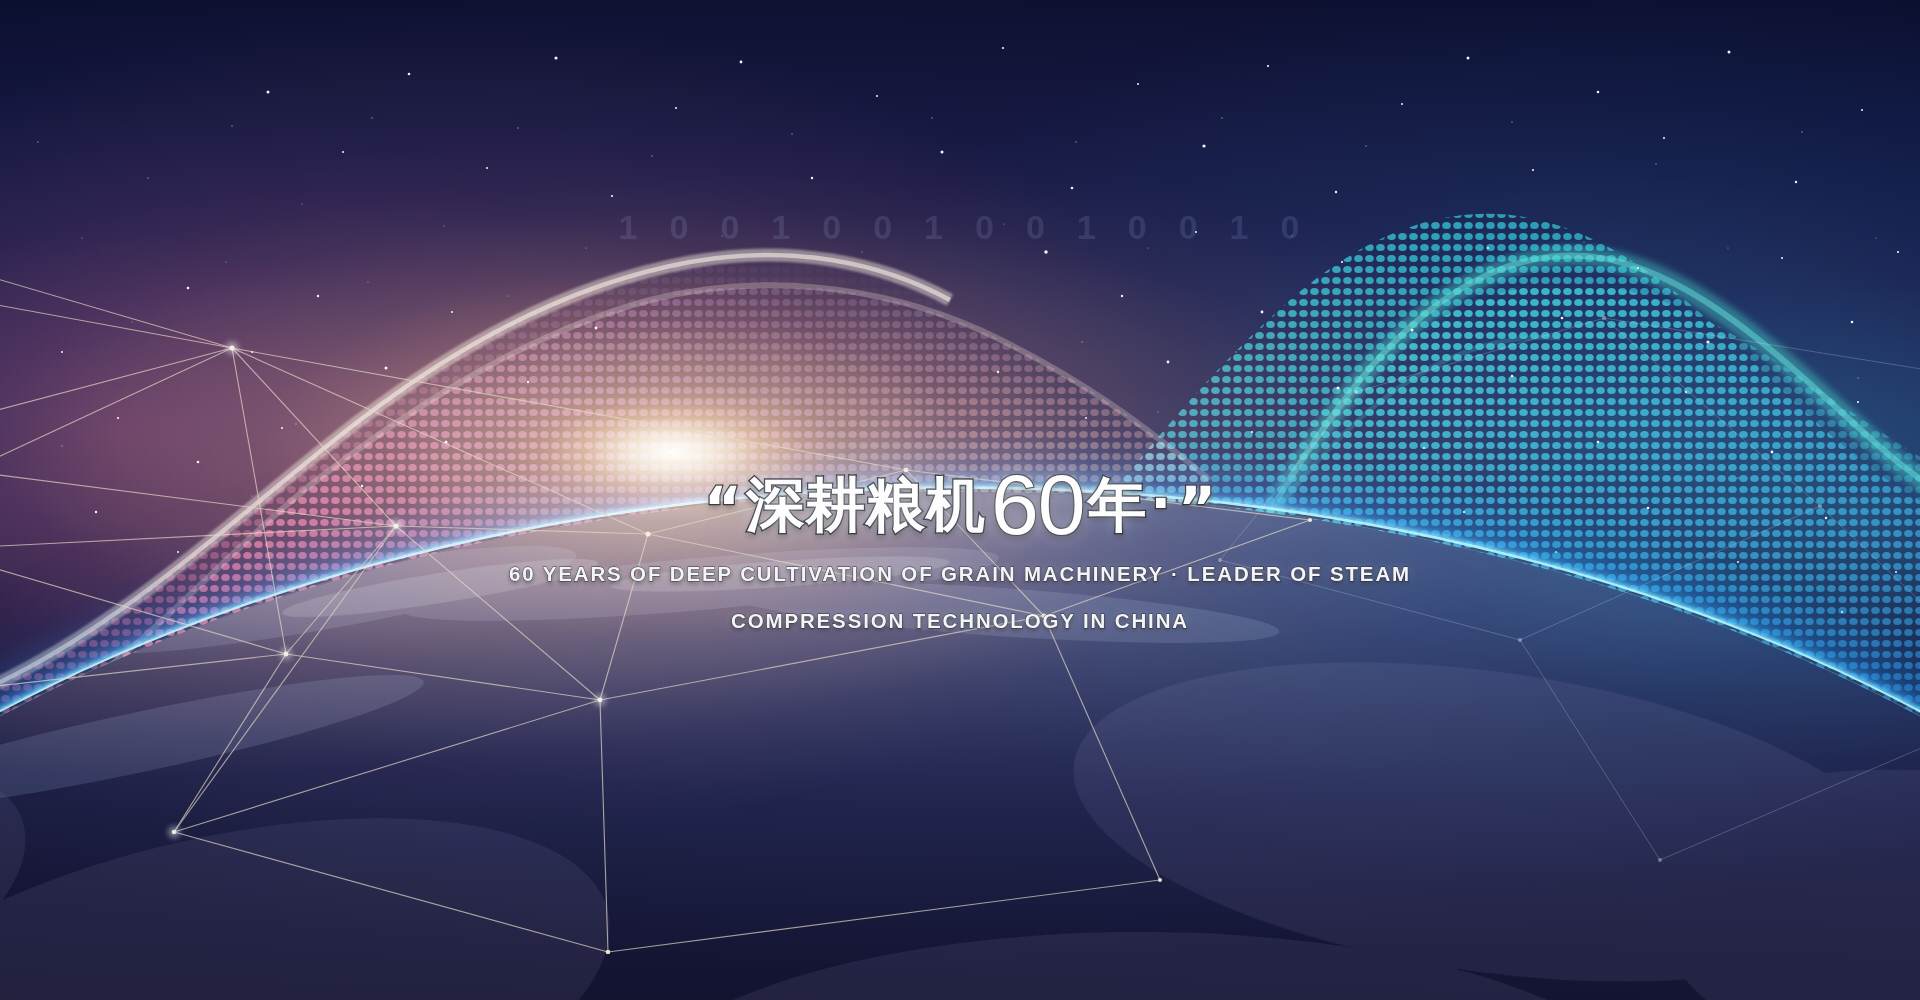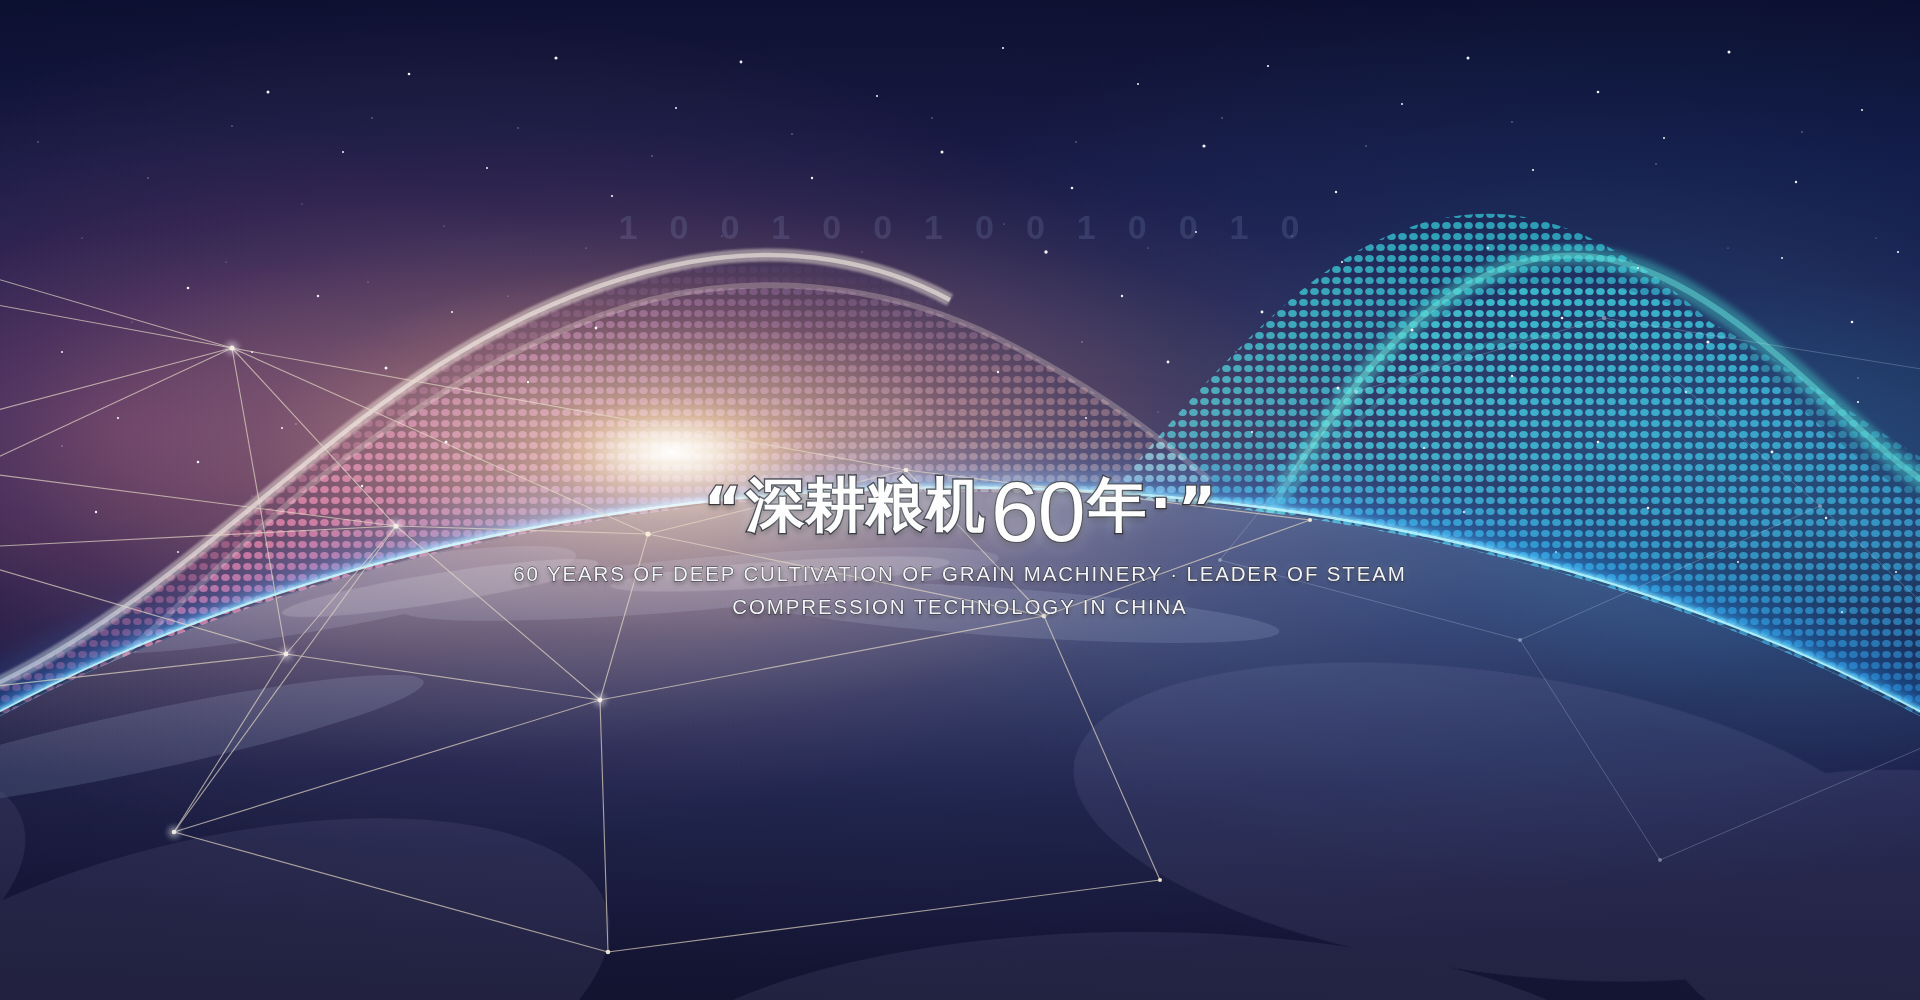--- a/index.html
+++ b/index.html
@@ -207,21 +207,21 @@
     text-shadow:0 0 10px rgba(255,255,255,0.40), 0 3px 6px rgba(0,0,0,0.5);
   }
   .t-num {
     font-family:"Liberation Sans", sans-serif;
     font-size:86px;
     font-weight:400;
     color:#fefefe;
     letter-spacing:-1px;
     -webkit-text-stroke:2.2px #3a3a42;
     paint-order:stroke fill;
-    position:relative; top:16px;
+    position:relative; top:9px;
     margin:0 3px 0 5px;
     text-shadow:
       0 0 16px rgba(255,255,255,0.50),
       0 0 38px rgba(200,230,255,0.28),
       0 3px 8px rgba(0,0,0,0.45);
   }
   .t-dot {
     font-family:"DejaVu Sans", sans-serif;
     font-size:54px; font-weight:700;
     color:#fdfdfd;
@@ -229,31 +229,31 @@
     paint-order:stroke fill;
     margin:0 3px;
     position:relative; top:-3px;
     text-shadow:0 0 9px rgba(255,255,255,0.4), 0 2px 5px rgba(0,0,0,0.5);
   }
 
   .sub {
     margin-top:20px;
     font-family:"Liberation Sans", sans-serif;
     font-size:20.5px;
-    font-weight:400;
+    font-weight:700;
     color:#f2f4f8;
     letter-spacing:1.85px;
     -webkit-text-stroke:0.85px rgba(28,28,36,0.88);
     paint-order:stroke fill;
     text-shadow:
       0 0 8px rgba(255,255,255,0.30),
       0 2px 5px rgba(0,0,0,0.60);
     line-height:1.52;
   }
-  .sub-l2 { margin-top:2px; }
+  .sub-l2 { margin-top:16px; }
 </style>
 </head>
 <body>
 
 <div id="banner">
 
   <div class="layer" id="sky"></div>
 
   <svg class="layer" id="stars" viewBox="0 0 1920 1000" preserveAspectRatio="none">
     <g fill="#ffffff">

